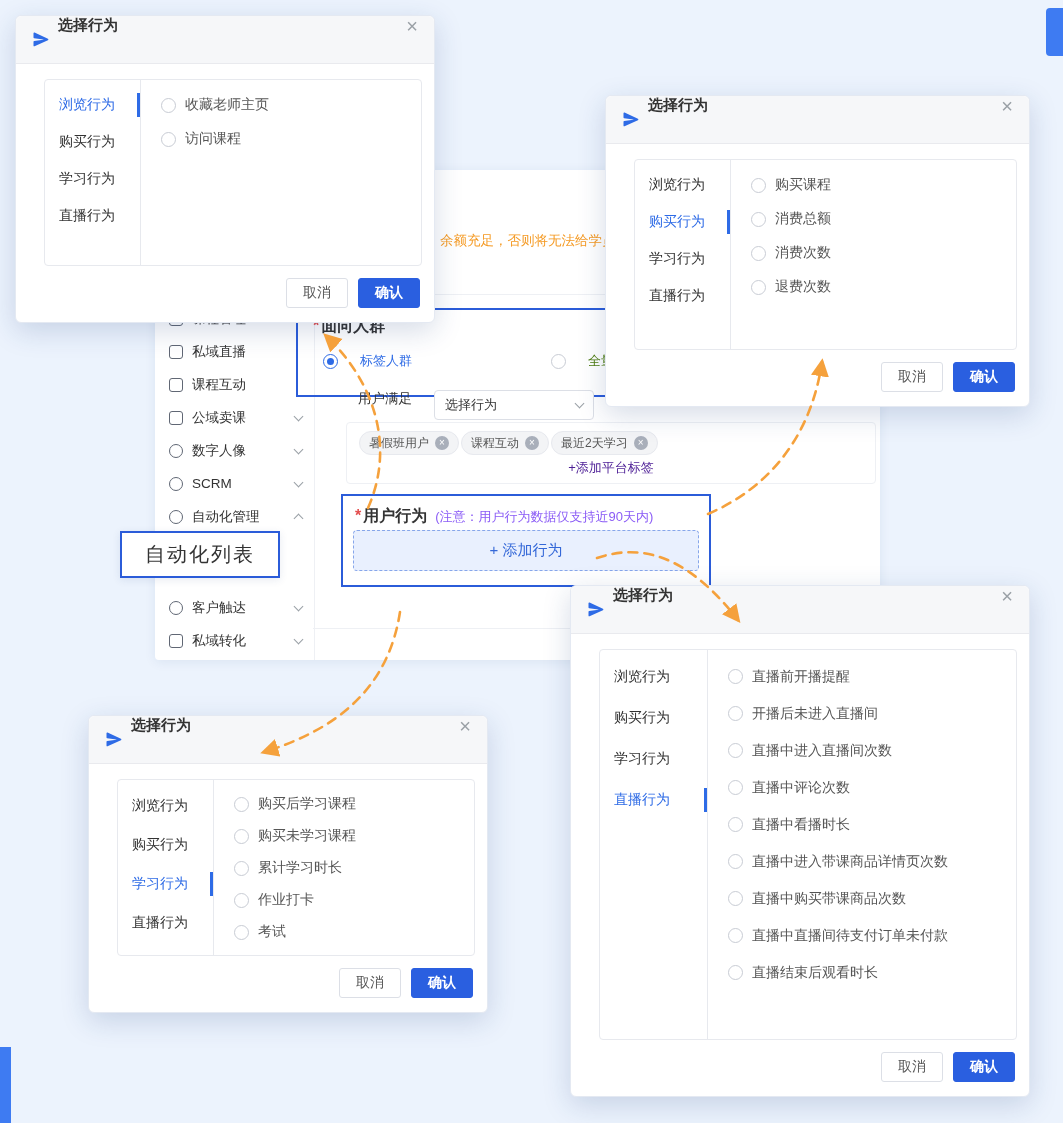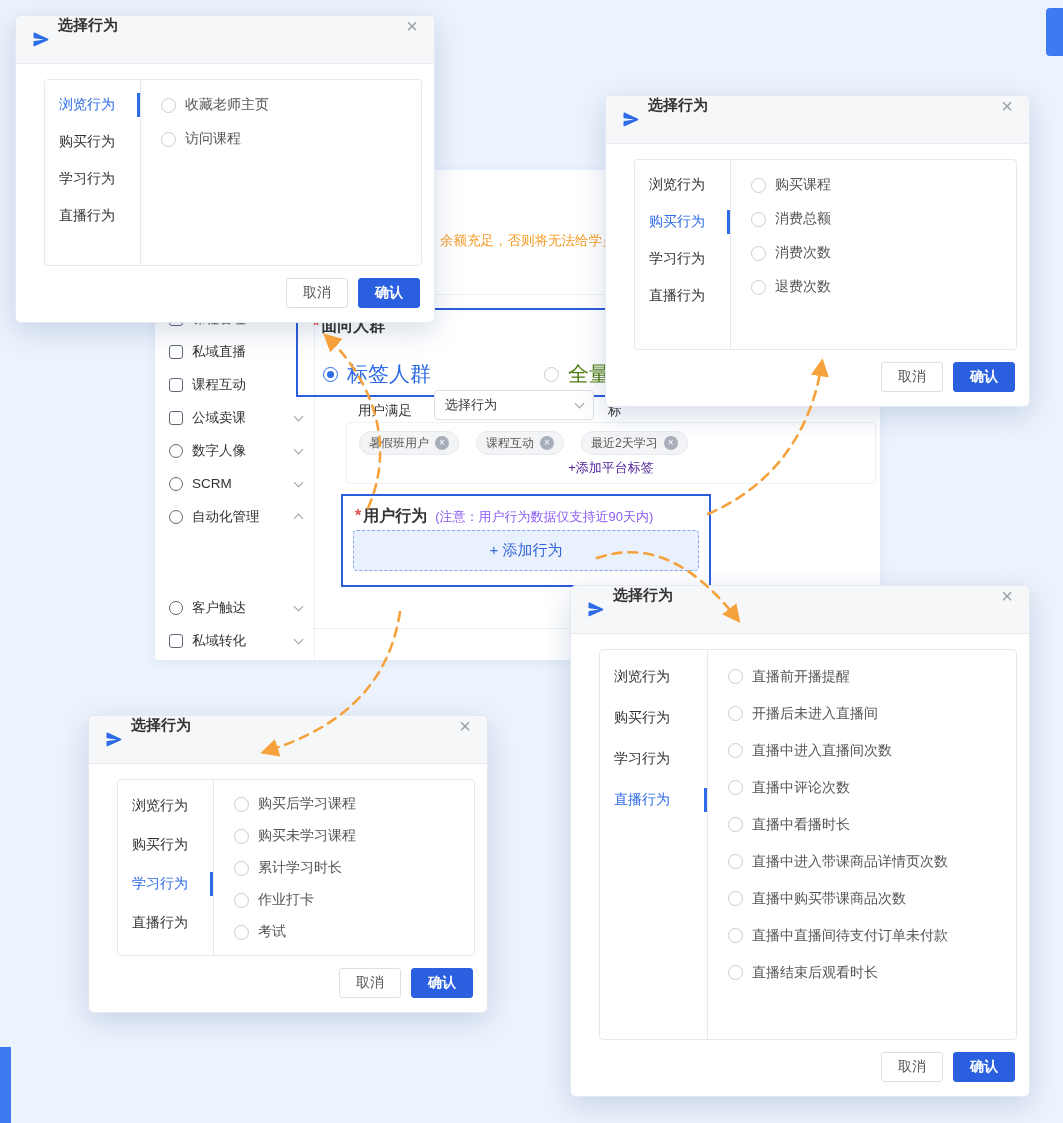--- a/index.html
+++ b/index.html
@@ -33,32 +33,32 @@
   .box-behavior{left:186px;top:324px;width:370px;height:93px}
   .sec-title{position:absolute;font-size:16px;font-weight:bold;color:#333}
   .req{color:#e34d4d;margin-right:2px;font-weight:bold}
   .t-audience{left:158px;top:146px}
   .t-behavior{left:200px;top:336px}
   .note{font-size:13px;color:#8b5cf6;font-weight:normal;margin-left:8px}
 
   .radio{width:15px;height:15px;border:1px solid #c8ccd4;border-radius:50%;background:#fff;flex:none;position:relative}
   .radio.sel{border:1px solid #2e6be6}
   .radio.sel::after{content:"";position:absolute;inset:3px;background:#2e6be6;border-radius:50%}
-  .radio-row{position:absolute;left:168px;top:190px;display:flex;align-items:center;gap:9px;font-size:21px}
+  .radio-row{position:absolute;left:168px;top:182px;display:flex;align-items:center;gap:22px;font-size:13px}
   .radio-row .lbl-tag{color:#2e6be6}
   .radio-row .lbl-all{color:#4d7c0f}
   .radio-gap{width:95px}
 
-  .cond-row{position:absolute;left:203px;top:220px;display:flex;align-items:flex-end;font-size:13.5px;color:#333}
+  .cond-row{position:absolute;left:203px;top:220px;display:flex;align-items:flex-start;font-size:13.5px;color:#333}
   .select{width:160px;height:30px;border:1px solid #dcdfe6;border-radius:4px;background:#fff;display:flex;align-items:center;padding:0 10px;margin-left:22px;font-size:13px;color:#333;cursor:pointer}
   .select .chev{margin-left:auto}
   .cond-next{margin-left:14px}
 
   .tag-panel{position:absolute;left:191px;top:252px;width:530px;height:62px;border:1px solid #eef0f4;border-radius:4px;background:#fff}
-  .tag-row{display:flex;align-items:flex-end;gap:17px;padding:8px 0 0 12px}
+  .tag-row{display:flex;align-items:flex-end;gap:2px;padding:8px 0 0 12px}
   .tag-pill{display:flex;align-items:center;height:24px;padding:0 9px;background:#f3f4f6;border:1px solid #e7e9ee;border-radius:12px;font-size:12px;color:#555;cursor:pointer}
   .tag-x{width:14px;height:14px;border-radius:50%;background:#a9afba;color:#fff;font-size:10px;line-height:14px;display:flex;align-items:center;justify-content:center;margin-left:6px;cursor:pointer}
   .add-tag{position:absolute;left:0;right:0;bottom:6px;text-align:center;font-size:13px;color:#4c1d95;cursor:pointer}
 
   .add-behavior{position:absolute;left:198px;top:360px;width:346px;height:41px;background:#e9f0fe;border:1px dashed #87a6ea;border-radius:4px;display:flex;align-items:center;justify-content:center;font-size:15px;color:#3468d8;cursor:pointer}
 
   
   .callout{position:absolute;left:120px;top:531px;width:160px;height:47px;background:#fff;border:2px solid #2b5cd9;display:flex;align-items:center;justify-content:center;font-size:20px;color:#333;letter-spacing:2px;z-index:6;box-shadow:0 2px 8px rgba(30,60,120,.1)}
 
   
@@ -193,20 +193,21 @@
 
     <div class="hl-box box-behavior"></div>
     <div class="sec-title t-behavior">
       <span class="req">*</span><span>用户行为</span><span class="note">(注意：用户行为数据仅支持近90天内)</span>
     </div>
     <div class="add-behavior">+ 添加行为</div>
 
     <div class="hdiv2"></div>
   </div>
 
+  <div class="callout">自动化列表</div>
 
   <div class="dialog d1">
     <div class="dlg-header">
       <span class="send-icon">
           <svg width="18" height="18" viewBox="0 0 24 24">
             <path fill="#2e6be6" d="M3.4 20.4l17.8-8.2c.8-.4.8-1.6 0-2L3.4 2.1c-.7-.3-1.4.2-1.4 1v5.4c0 .5.4 1 .9 1l12.3 1.7c.3 0 .3.5 0 .5L2.9 13.4c-.5.1-.9.5-.9 1v5.1c0 .7.7 1.2 1.4.9z"></path>
           </svg>
         </span>
       <span class="dlg-title">选择行为</span>
       <span class="dlg-close">×</span>

